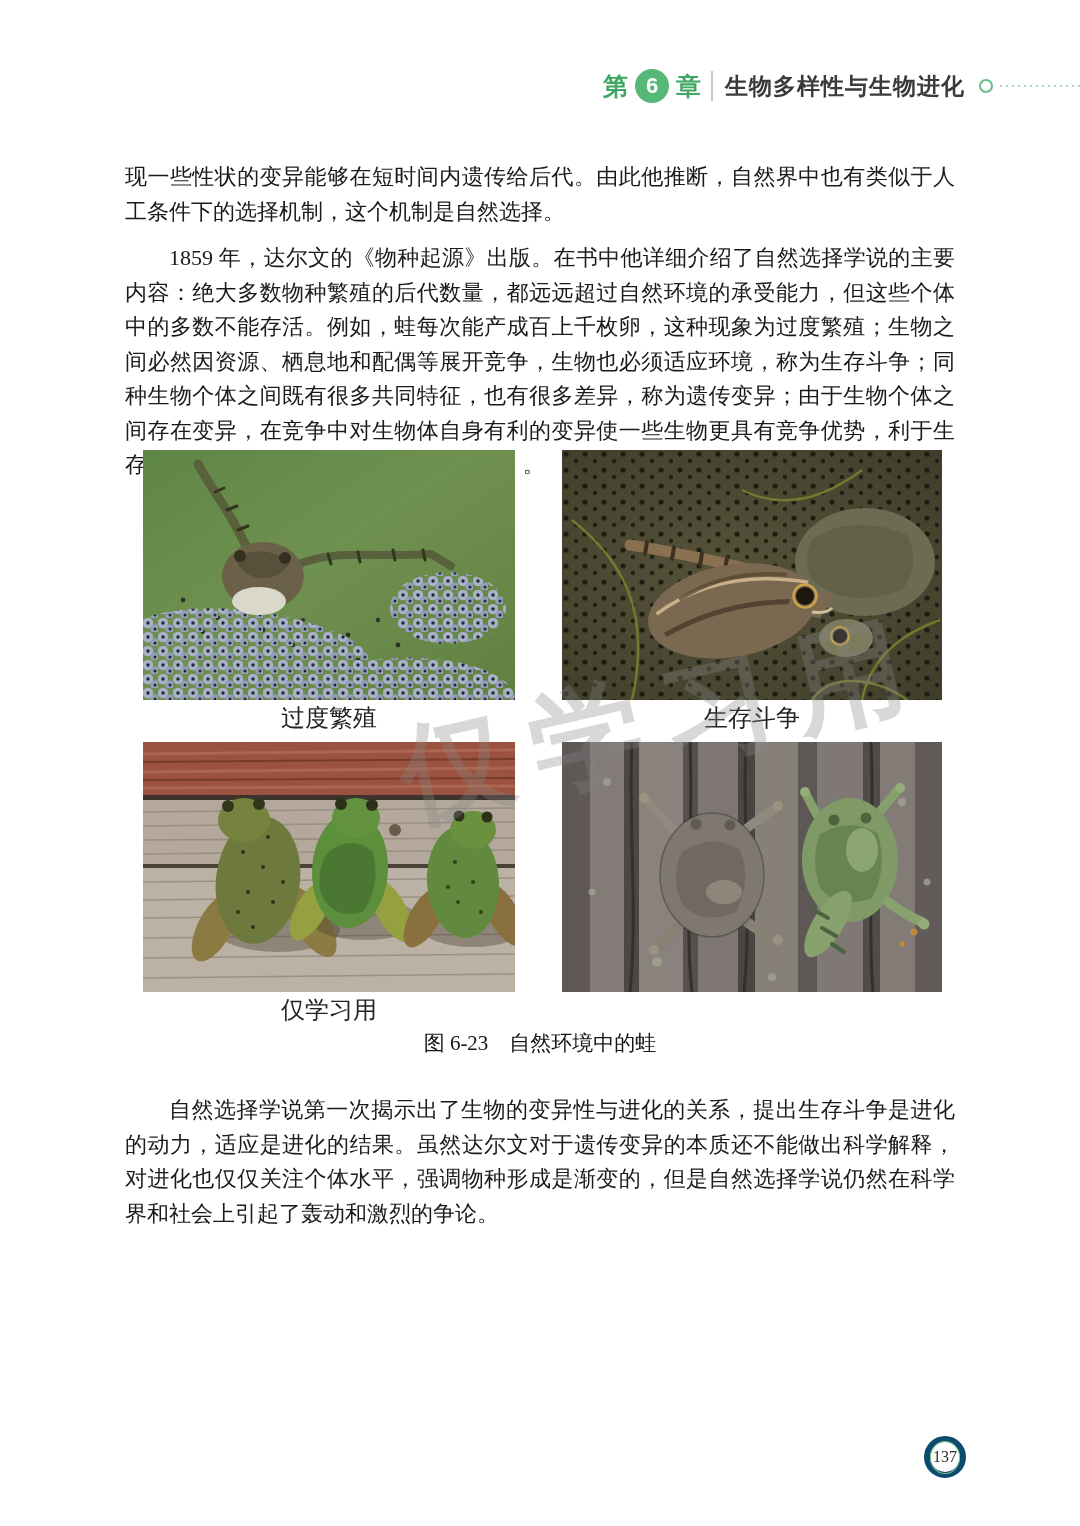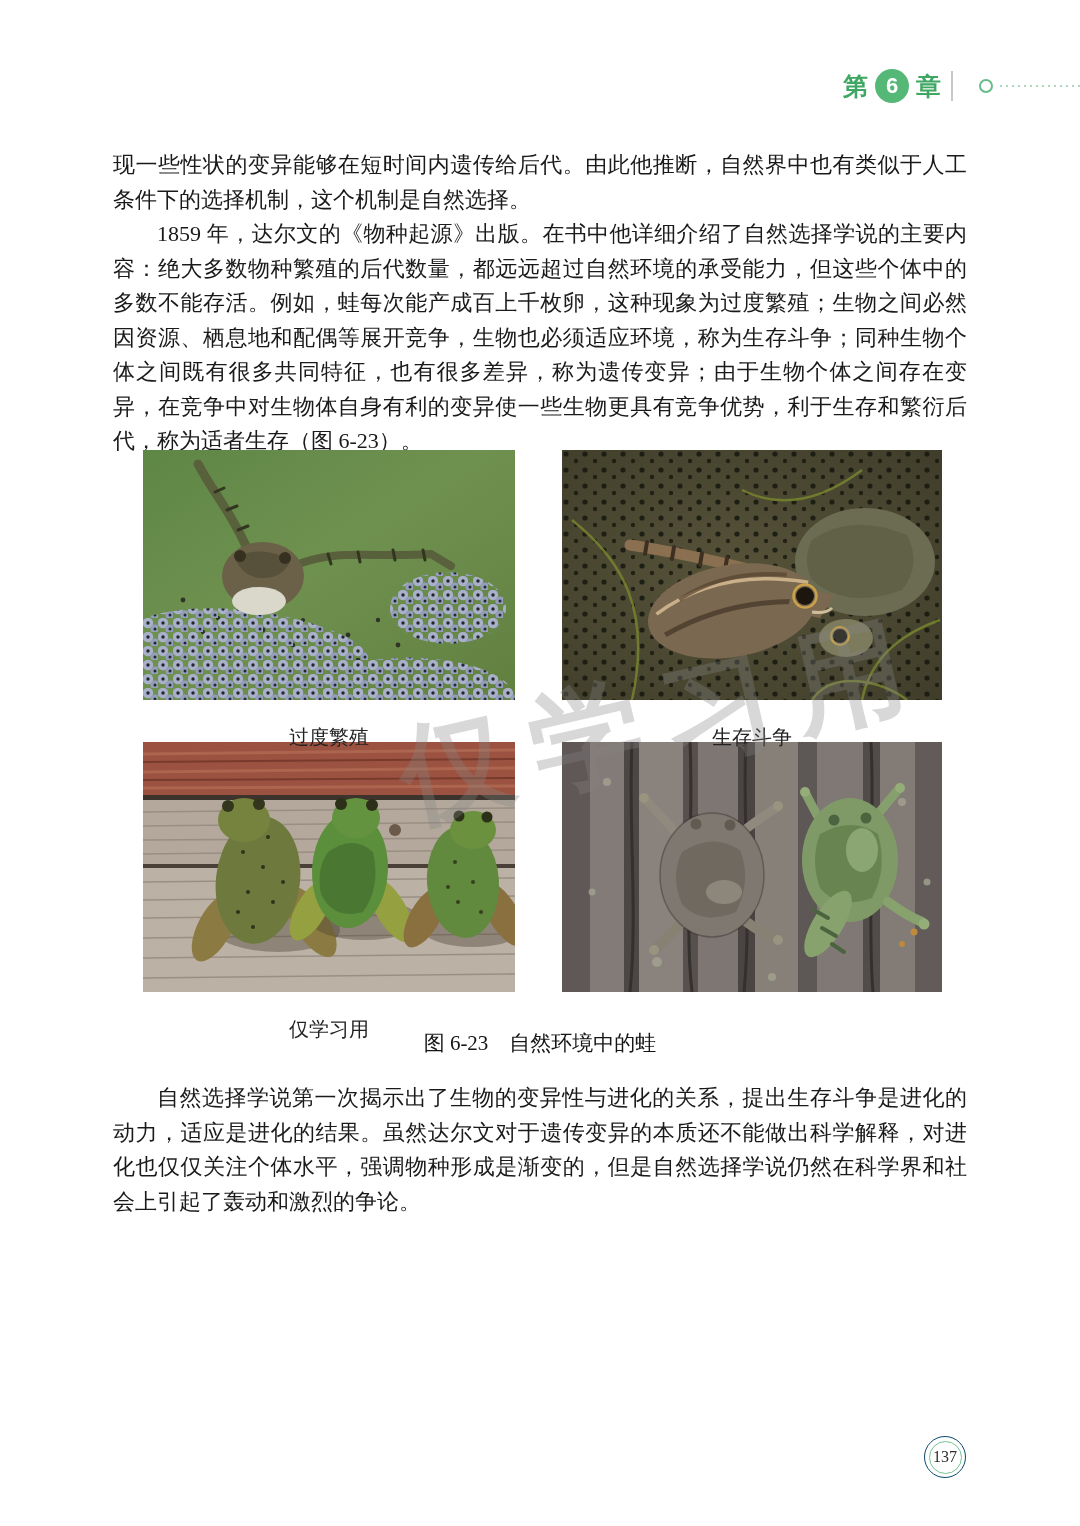--- a/index.html
+++ b/index.html
@@ -38,33 +38,33 @@
     background-size:6px 4px; background-repeat:repeat-x; background-position:0 50%;
   }
 
   
   .text-block {
     position:absolute; left:113px; width:854px;
     font-size:22px; line-height:34.5px; text-align:justify;
   }
   .text-upper { top:148px; }
   .text-lower { top:1081px; }
-  .text-block p { margin:0; }
+  .text-block p { margin:12px; }
   .text-block p.indent { text-indent:2em; }
 
   
   .photo { position:absolute; overflow:hidden; background:#888; }
   .photo svg { width:100%; height:100%; display:block; }
   .photo-tl { left:143px; top:450px;  width:372px; height:250px; }
   .photo-tr { left:562px; top:450px;  width:380px; height:250px; }
   .photo-bl { left:143px; top:742px;  width:372px; height:250px; }
   .photo-br { left:562px; top:742px;  width:380px; height:250px; }
 
   .photo-cap {
-    position:absolute; font-size:20px; color:#222222; text-align:center; line-height:28px;margin-top:19px;
+    position:absolute; font-size:24px; color:#222222; text-align:center; line-height:28px;
   }
   .cap-tl { left:143px; top:704px; width:372px; }
   .cap-tr { left:562px; top:704px; width:380px; }
   .cap-bl { left:143px; top:996px; width:372px; }
   .cap-br { left:562px; top:996px; width:380px; }
 
   .fig-caption {
     position:absolute; left:113px; top:1029px; width:854px;
     text-align:center; font-size:21px; color:#151515;
   }
@@ -73,39 +73,40 @@
   .watermark {
     position:absolute; left:395px; top:645px; z-index:5;
     font-size:112px; font-weight:700; letter-spacing:22px;
     color:rgba(135,135,135,0.32); transform:rotate(-13deg);
     font-family:"Liberation Sans", sans-serif; pointer-events:none; white-space:nowrap;
   }
 
   
   .page-badge {
     position:absolute; left:924px; top:1436px; width:42px; height:42px;
-    border:1px solid #0c4a6e; border-radius:50%; box-sizing:border-box;
+    border:6px solid #0c4a6e; border-radius:50%; box-sizing:border-box;
     display:flex; align-items:center; justify-content:center;
   }
   .page-badge-inner {
     width:33px; height:33px; border:1px solid #79c296; border-radius:50%;
     box-sizing:border-box; display:flex; align-items:center; justify-content:center;
     font-size:16px; color:#2f2f2f;
   }
 </style>
 </head>
 <body>
 
 <div class="page">
 
   <div class="header-row">
     <span class="chapter-char">第</span>
     <span class="badge-circle">6</span>
     <span class="chapter-char">章</span>
     <span class="header-divider"></span>
+    <span class="chapter-title">生物多样性与生物进化</span>
     <span class="header-ring"></span>
     <span class="header-dots"></span>
   </div>
 
   <div class="text-block text-upper">
     <p>现一些性状的变异能够在短时间内遗传给后代。由此他推断，自然界中也有类似于人工条件下的选择机制，这个机制是自然选择。</p>
     <p class="indent">1859 年，达尔文的《物种起源》出版。在书中他详细介绍了自然选择学说的主要内容：绝大多数物种繁殖的后代数量，都远远超过自然环境的承受能力，但这些个体中的多数不能存活。例如，蛙每次能产成百上千枚卵，这种现象为过度繁殖；生物之间必然因资源、栖息地和配偶等展开竞争，生物也必须适应环境，称为生存斗争；同种生物个体之间既有很多共同特征，也有很多差异，称为遗传变异；由于生物个体之间存在变异，在竞争中对生物体自身有利的变异使一些生物更具有竞争优势，利于生存和繁衍后代，称为适者生存（图 6-23）。</p>
   </div>
 
   <div class="watermark">仅学习用</div>

